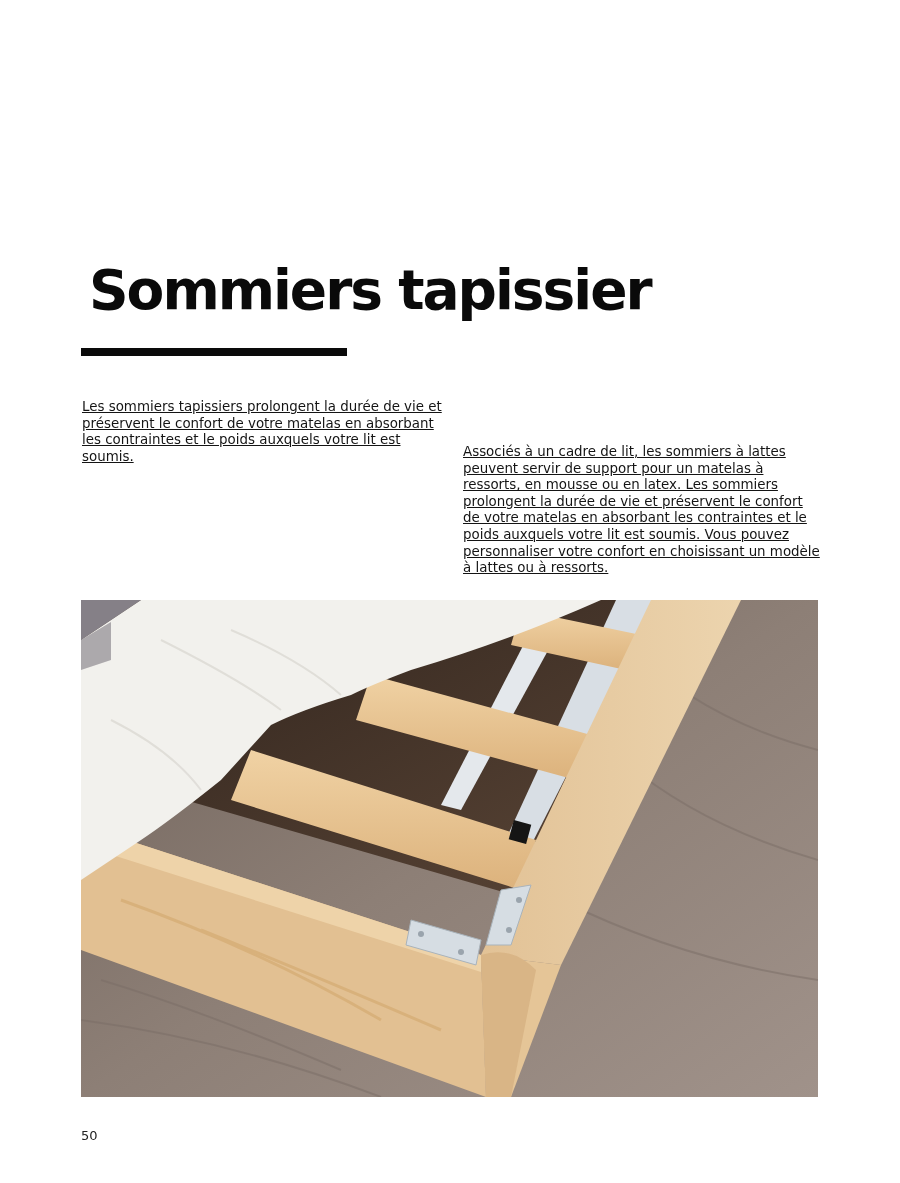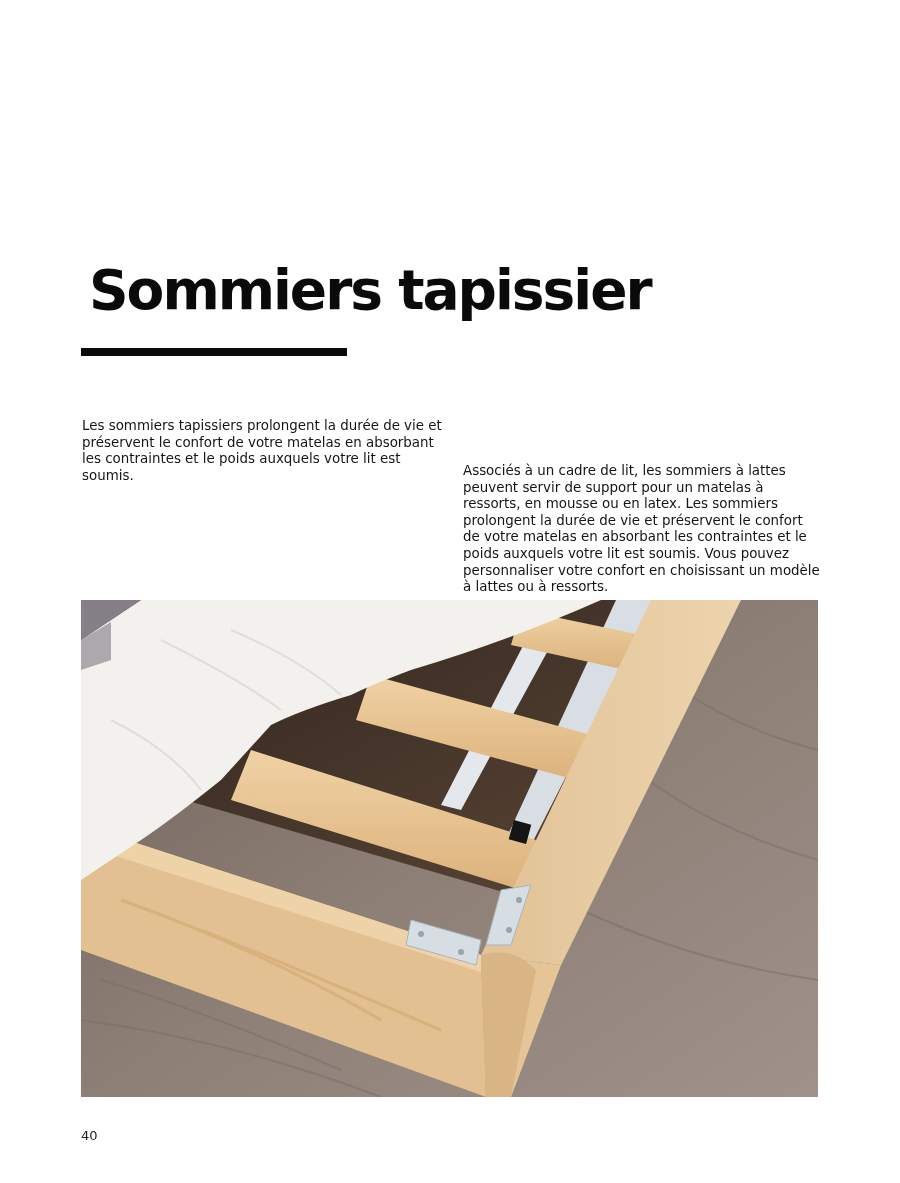--- a/index.html
+++ b/index.html
@@ -2,21 +2,21 @@
 <html><head>
 <meta charset="utf-8">
 <style>
   html, body { margin: 0; padding: 0; background: #ffffff; }
   body { width: 900px; height: 1183px; position: relative; overflow: hidden;
          font-family: "DejaVu Sans", "Liberation Sans", sans-serif; color: #111; }
   .title { position: absolute; left: 77px; top: 228px; margin: 12px;
            font-family: "DejaVu Sans", sans-serif; font-weight: bold;
            font-size: 55px; letter-spacing: -2px; line-height: 100px; color: #0a0a0a; white-space: nowrap; }
   .rule { position: absolute; left: 81px; top: 348px; width: 266px; height: 8px; background: #0a0a0a; }
-  .col { position: absolute; top: 418px; width: 360px; font-size: 13.4px; line-height: 16.6px; margin: 0; color: #141414; }
+  .col { position: absolute; top: 399px; width: 360px; font-size: 13.4px; line-height: 16.6px; margin: 0; color: #141414; text-decoration: underline; }
   .col-left { left: 82px; }
   .col-right { left: 463px; width: 360px; margin-top: 45px; }
   .photo { position: absolute; left: 81px; top: 600px; width: 737px; height: 497px; overflow: hidden; background: #9a8e86; }
   .photo svg { display: block; }
   .page-number { position: absolute; left: 81px; top: 1128px; font-size: 13px; color: #222; }
 </style>
 </head>
 <body>
 
 <h1 class="title">Sommiers tapissier</h1>
@@ -94,13 +94,13 @@
     <path d="M0 40 L60 0 L0 0 Z" fill="#858087"></path>
     <path d="M0 40 L30 22 L30 60 L0 70 Z" fill="#8e8a90" opacity="0.7"></path>
     <g stroke="#dcdad4" stroke-width="2" fill="none" opacity="0.8">
       <path d="M80 40 Q160 80 200 110"></path>
       <path d="M150 30 Q220 60 260 95"></path>
       <path d="M30 120 Q90 150 120 190"></path>
     </g>
   </svg>
 </div>
 
-<div class="page-number">40</div>
+<div class="page-number">50</div>
 
 </body></html>

